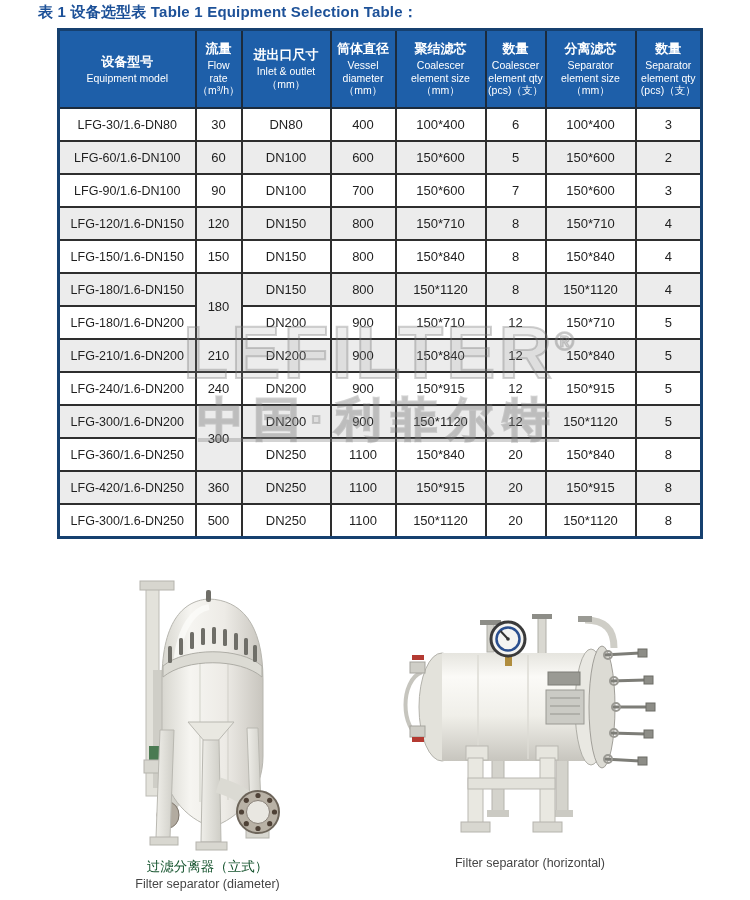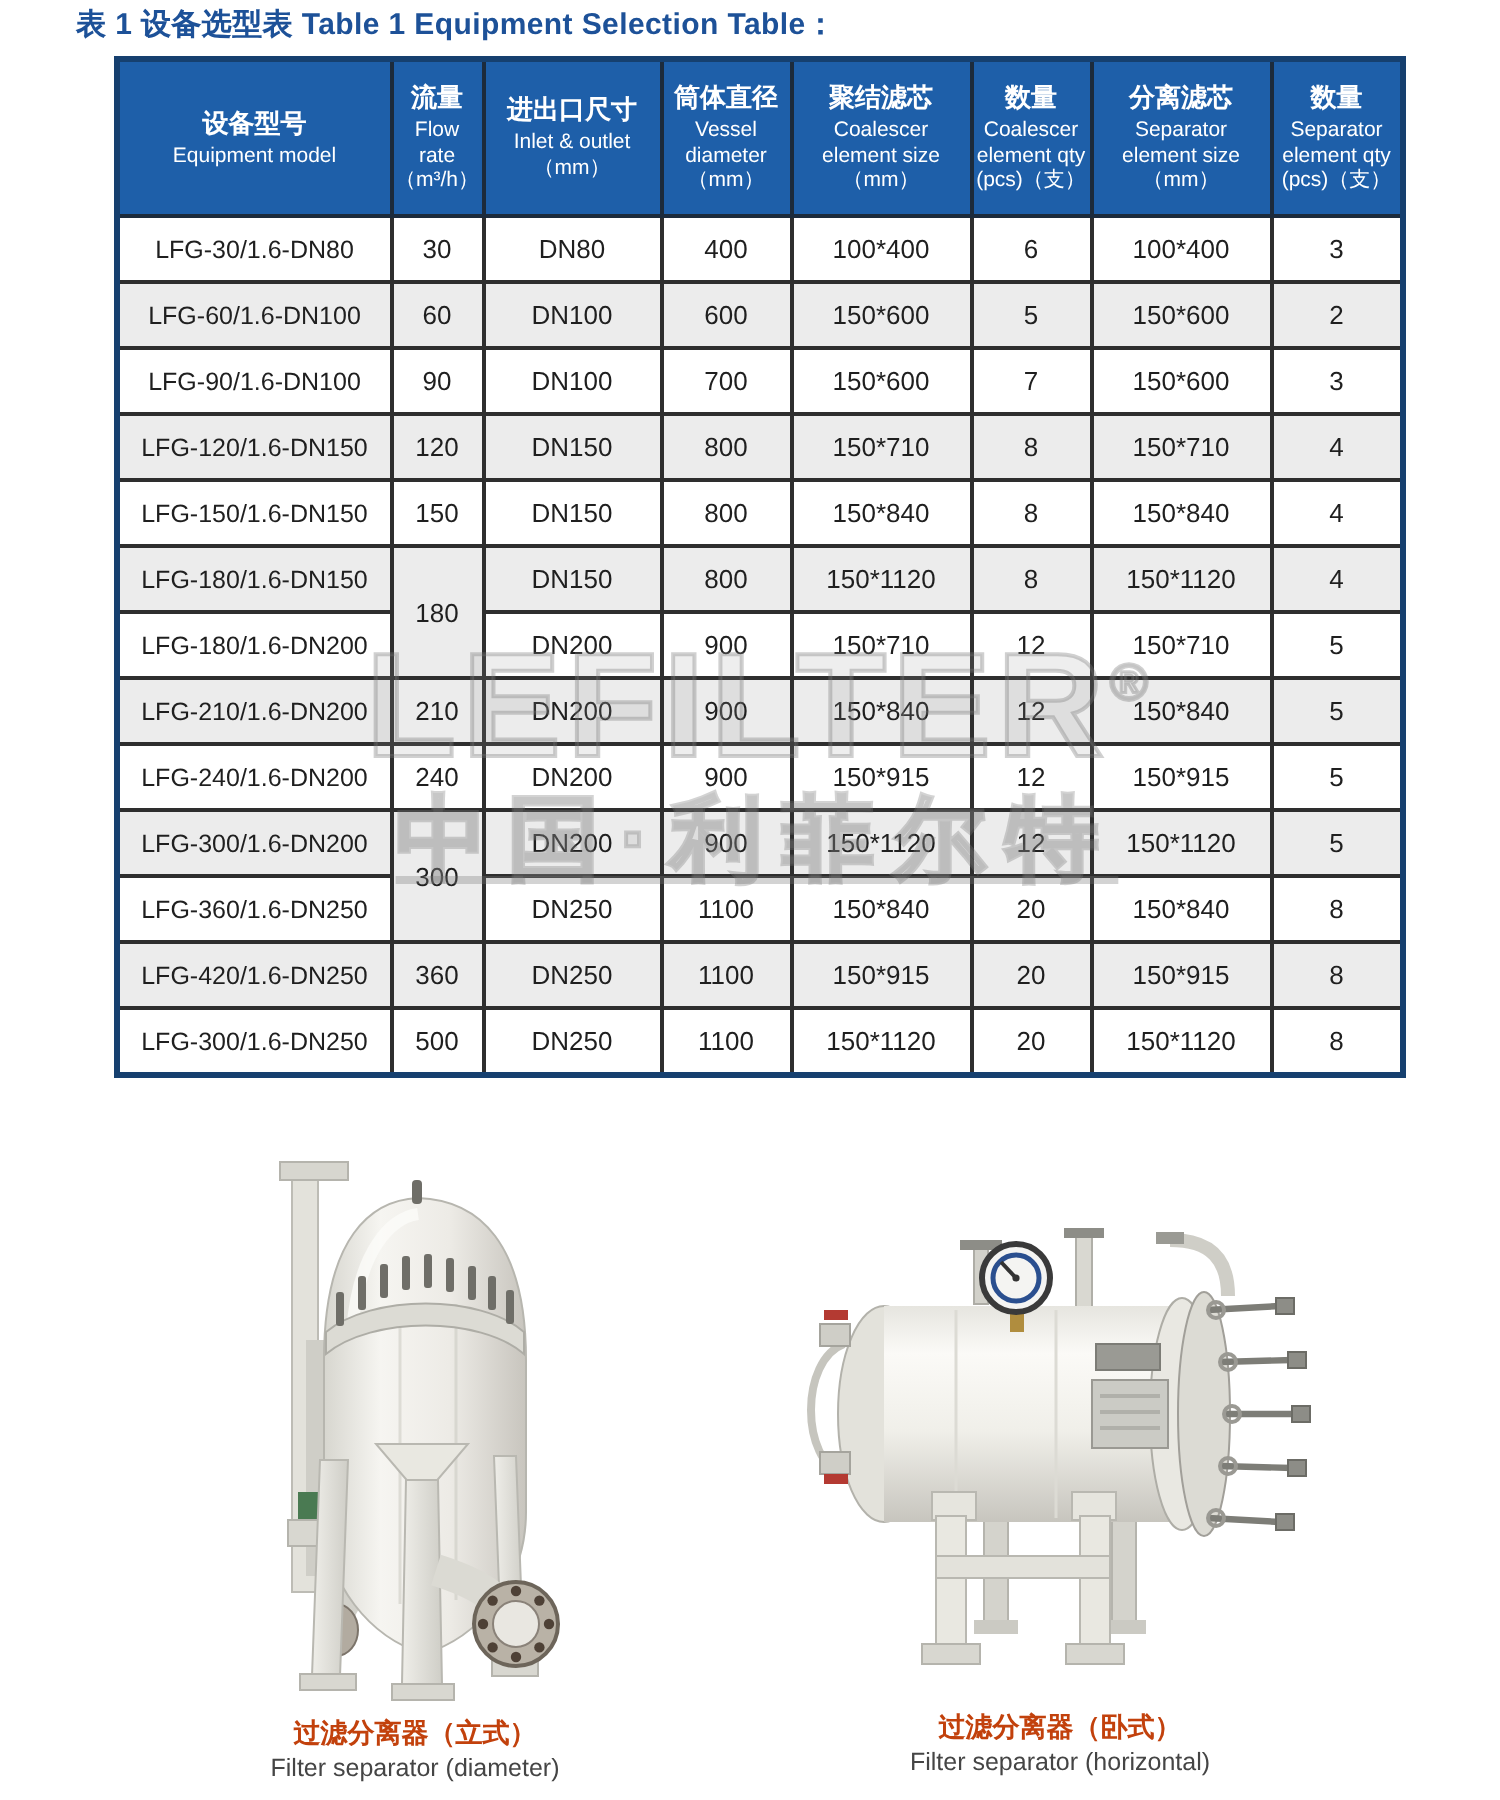--- a/index.html
+++ b/index.html
@@ -46,21 +46,21 @@
     color:rgba(150,150,150,0.16);
     text-decoration:underline;
     -webkit-text-stroke:2px rgba(120,120,120,0.33);
   }
   .figure-svg{position:absolute;z-index:0;}
   #fig-vertical{left:100px;top:572px;}
   #fig-horizontal{left:388px;top:610px;}
   .fig-caption{position:absolute;text-align:center;z-index:1;}
   #cap-vertical{left:95px;top:858px;width:225px;}
   #cap-horizontal{left:390px;top:855px;width:280px;}
-  .cap-zh{font-size:13.5px;color:#c2410c;font-weight:700;line-height:1.3;}
+  .cap-zh{font-size:13.5px;color:#14532d;font-weight:400;line-height:1.3;}
   .cap-en{font-size:12.5px;color:#454545;line-height:1.3;}
 </style>
 </head>
 <body>
 
 <div class="page">
 
   <div class="doc-title">表 1 设备选型表 Table 1 Equipment Selection Table：</div>
 
   <div class="spec-table-wrap">
@@ -403,17 +403,16 @@
 
     <rect x="78" y="136" width="22" height="14" fill="#e6e5de" stroke="#b9b8b1"></rect>
     <rect x="148" y="136" width="22" height="14" fill="#e6e5de" stroke="#b9b8b1"></rect>
     <rect x="80" y="148" width="15" height="66" fill="#e9e8e1" stroke="#b9b8b1"></rect>
     <rect x="152" y="148" width="15" height="66" fill="#e9e8e1" stroke="#b9b8b1"></rect>
     <rect x="80" y="168" width="87" height="11" fill="#e3e2db" stroke="#b9b8b1"></rect>
     <rect x="73" y="212" width="29" height="10" fill="#d8d7d0" stroke="#b5b4ad"></rect>
     <rect x="145" y="212" width="29" height="10" fill="#d8d7d0" stroke="#b5b4ad"></rect>
   </svg>
   <div class="fig-caption" id="cap-horizontal">
-    <div class="cap-zh">过滤分离器（卧式）</div>
     <div class="cap-en">Filter separator (horizontal)</div>
   </div>
 
 </div>
 
 </body></html>

